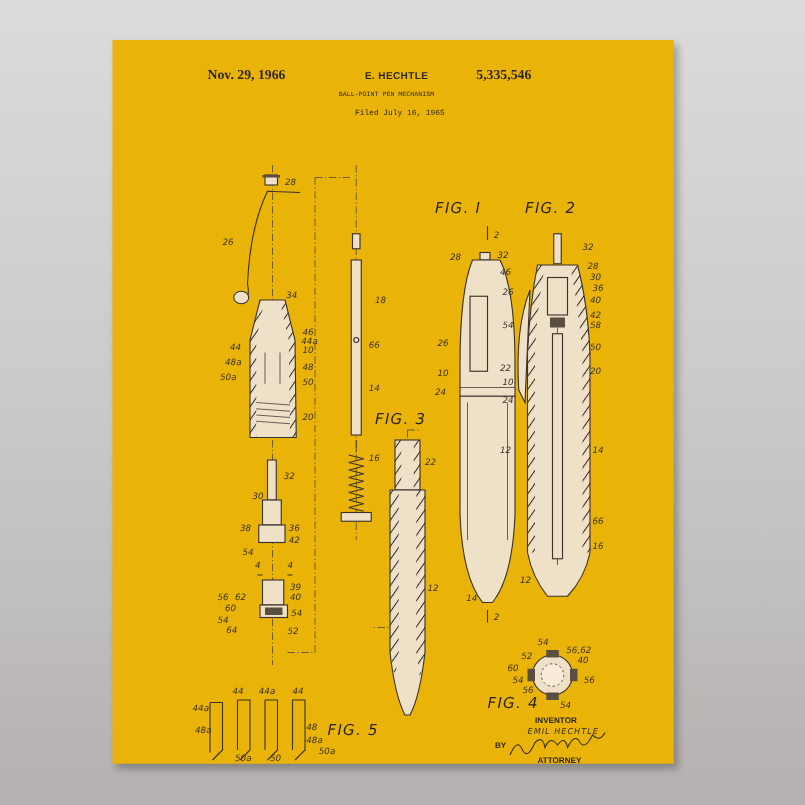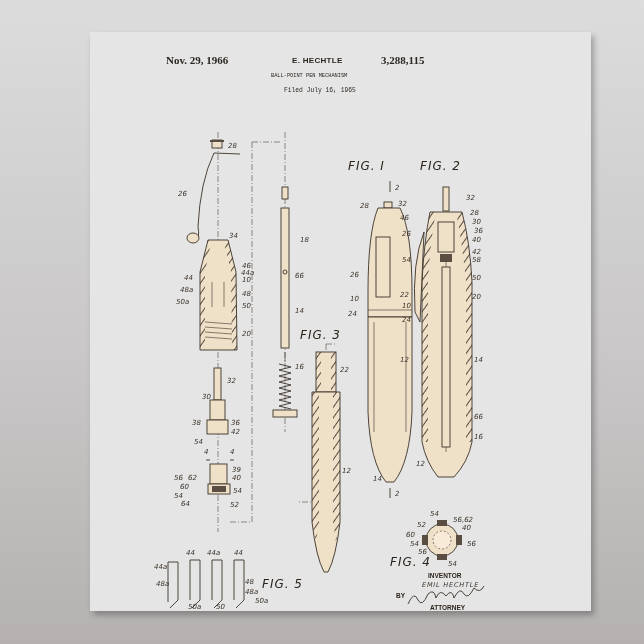--- a/index.html
+++ b/index.html
@@ -3,22 +3,22 @@
 <meta charset="utf-8">
 <style>
   html, body { margin:0; padding:0; }
   body {
     width:644px; height:644px; overflow:hidden;
     background: linear-gradient(180deg, #dcdcdc 0%, #c9c7c7 55%, #b5b1b1 100%);
     position:relative;
     font-family: "Liberation Serif", serif;
   }
   .poster {
-    position:absolute; left:90px; top:32px; width:501px; height:579px;
-    background:#e5e5e5;
+    position:absolute; left:90px; top:32px; width:449px; height:579px;
+    background:#eab308;
     box-shadow: 3px 4px 6px rgba(0,0,0,0.28);
   }
   .hdr { position:absolute; color:#2c2620; white-space:nowrap; }
   .hdr-date { left:76px; top:22px; font-size:11px; font-weight:bold; }
   .hdr-inv  { left:186px; top:24px; font-family:"Liberation Sans", sans-serif; font-size:8px; font-weight:bold; letter-spacing:0.3px;margin-left:16px; }
   .hdr-num  { left:291px; top:22px; font-size:11px; font-weight:bold; }
   .hdr-title{ left:181px; top:41px; font-family:"Liberation Mono", monospace; font-size:5.3px; }
   .hdr-filed{ left:194px; top:55px; font-family:"Liberation Mono", monospace; font-size:6.3px; }
   svg.draw { position:absolute; left:0; top:0; }
   .lbl { font-family:"DejaVu Sans", sans-serif; font-style:italic; font-size:7px; fill:#3a3128; }
@@ -30,21 +30,21 @@
   .dash { stroke:#4a4036; fill:none; stroke-width:0.6; stroke-dasharray:6 2 1 2; }
   .body-fill { fill:#efe0c8; stroke:#3b3229; stroke-width:0.9; }
   .dark { fill:#5a4e42; }
 </style>
 </head>
 <body>
 
 <div class="poster">
   <div class="hdr hdr-date">Nov. 29, 1966</div>
   <div class="hdr hdr-inv">E. HECHTLE</div>
-  <div class="hdr hdr-num">3,288,115</div>
+  <div class="hdr hdr-num">5,335,546</div>
   <div class="hdr hdr-title">BALL-POINT PEN MECHANISM</div>
   <div class="hdr hdr-filed">Filed July 16, 1965</div>
 
   <svg class="draw" width="464" height="579" viewBox="0 0 464 579">
     <defs>
       <pattern id="hp" width="6" height="6" patternUnits="userSpaceOnUse" patternTransform="rotate(35)">
         <line x1="0" y1="0" x2="0" y2="6" stroke="#2e2720" stroke-width="1.6"></line>
       </pattern>
     </defs>
 

